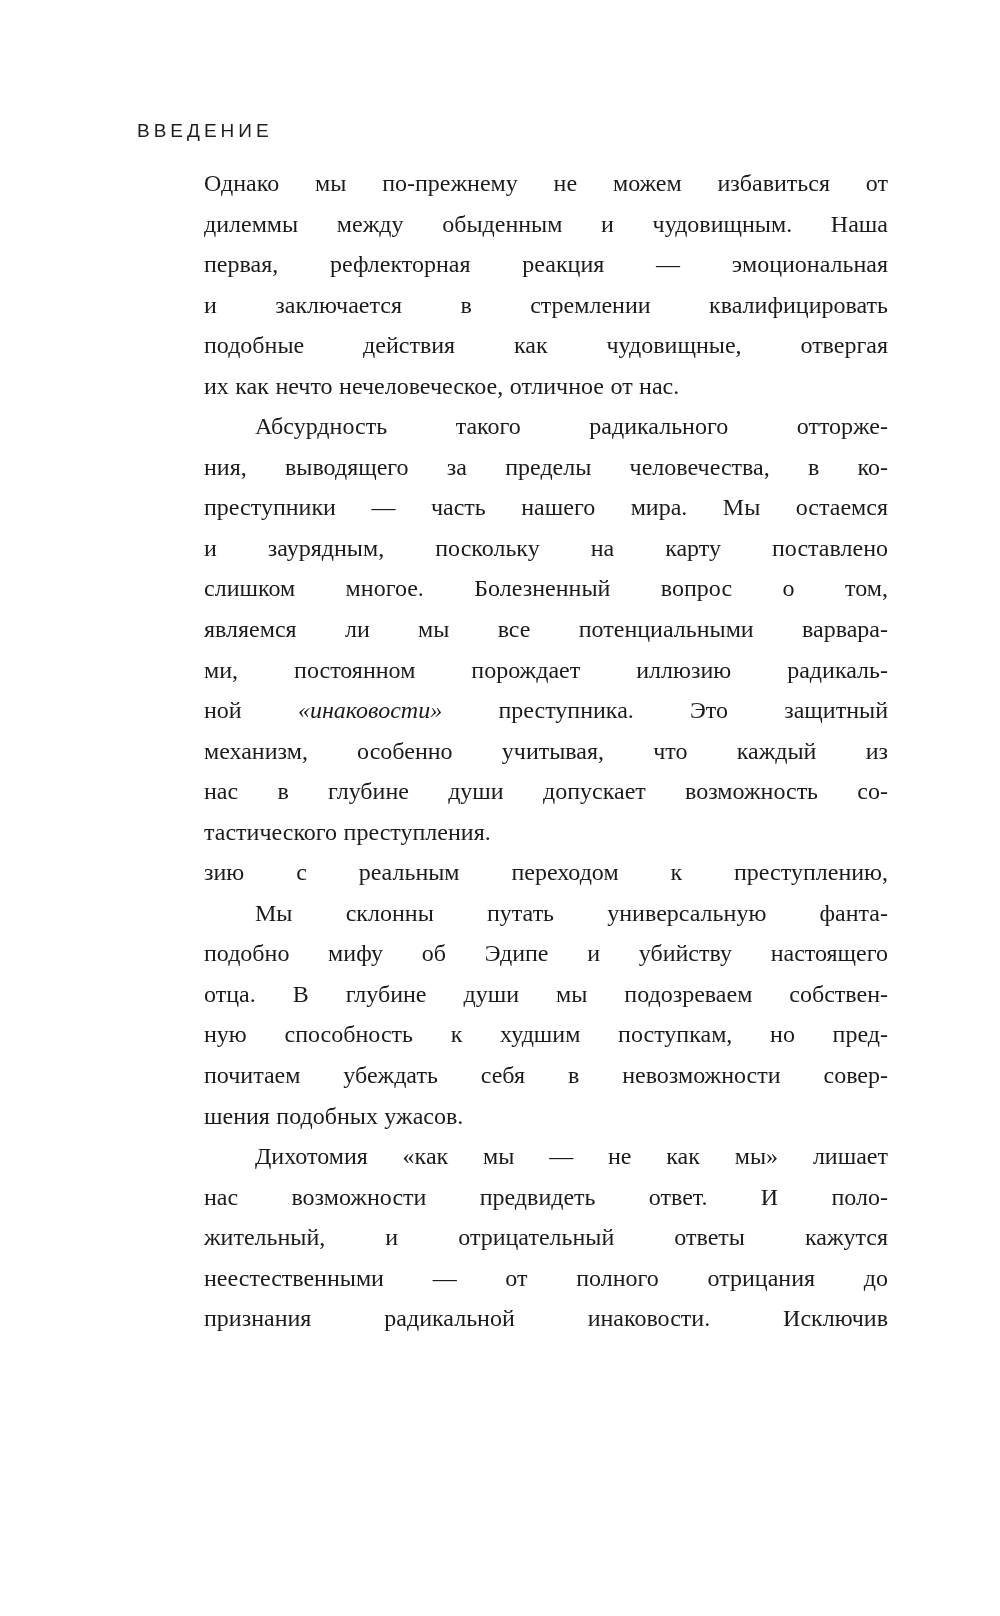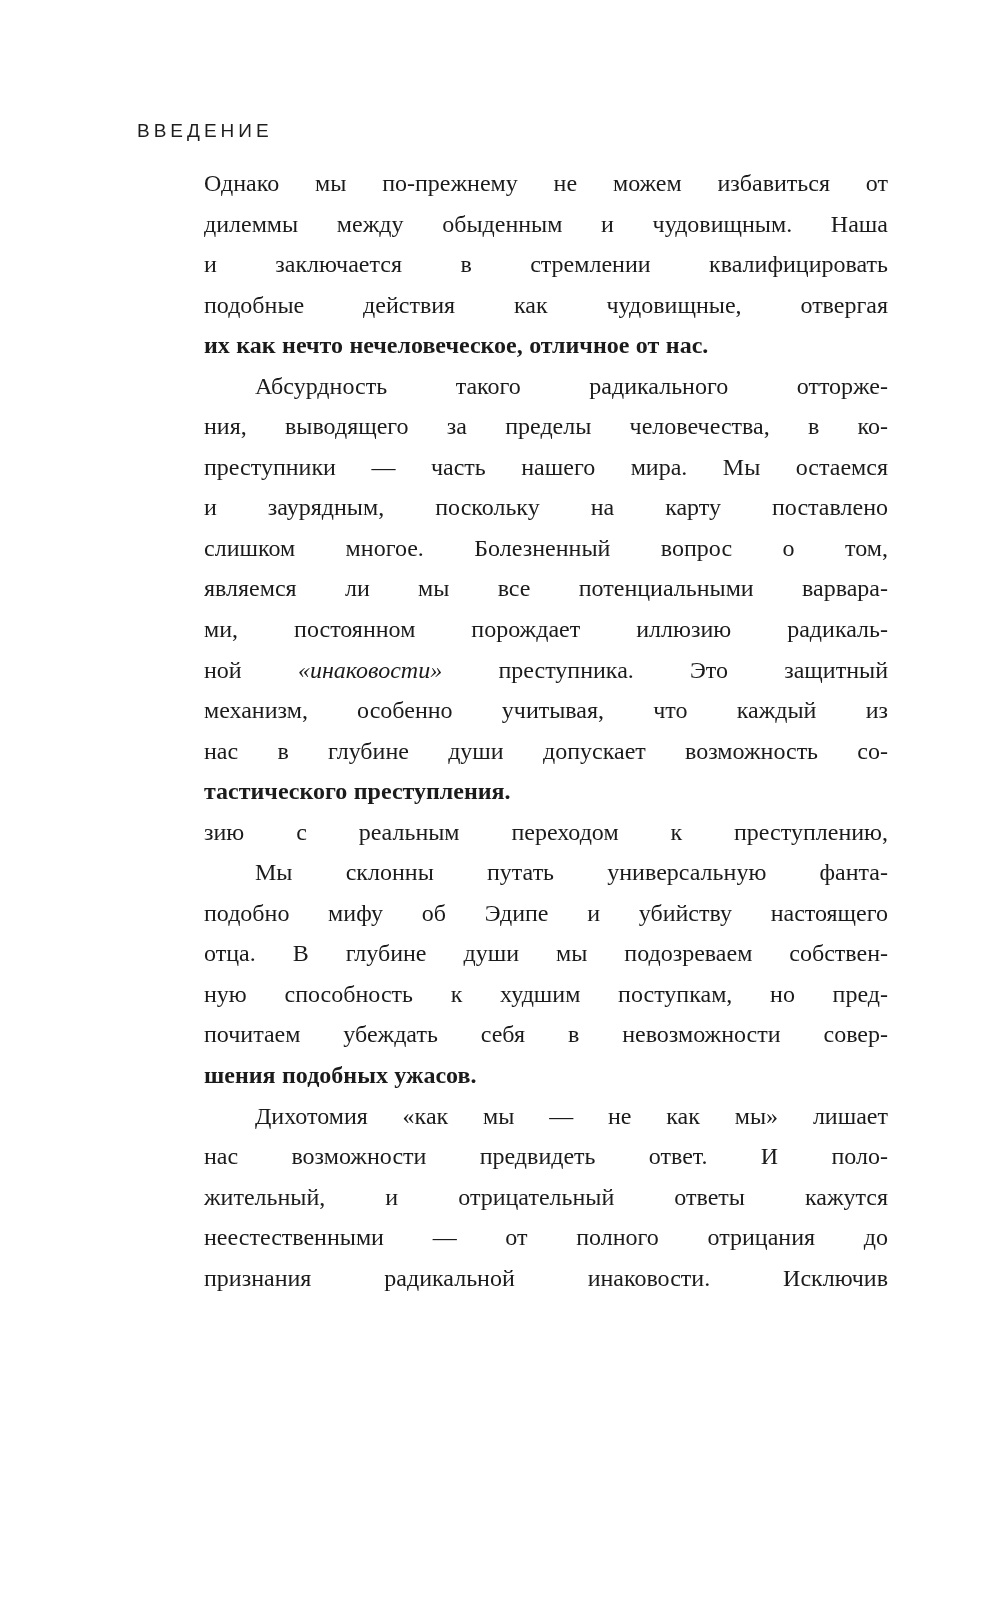--- a/index.html
+++ b/index.html
@@ -50,21 +50,20 @@
     line-height: 40.55px;
     text-align: justify;
     text-align-last: justify;
     -moz-text-align-last: justify;
     white-space: normal;
     word-spacing: 0.02em;
   }
   .line.endline {
     text-align: left;
     text-align-last: left;
-    font-weight: bold;
     -moz-text-align-last: left;
   }
   .line.indent {
     padding-left: 51px;
   }
   .italic {
     font-style: italic;
   }
 </style>
 </head>
@@ -72,20 +71,21 @@
 
 <div class="page">
   <div class="running-header">ВВЕДЕНИЕ</div>
 
   <div class="page-number">12</div>
 
   <div class="text-block">
       <div class="paragraph">
         <div class="line">Однако мы по-прежнему не можем избавиться от</div>
         <div class="line">дилеммы между обыденным и чудовищным. Наша</div>
+        <div class="line">первая, рефлекторная реакция — эмоциональная</div>
         <div class="line">и заключается в стремлении квалифицировать</div>
         <div class="line">подобные действия как чудовищные, отвергая</div>
         <div class="line endline">их как нечто нечеловеческое, отличное от нас.</div>
       </div>
       <div class="paragraph">
         <div class="line indent">Абсурдность такого радикального отторже-</div>
         <div class="line">ния, выводящего за пределы человечества, в ко-</div>
         <div class="line">преступники — часть нашего мира. Мы остаемся</div>
         <div class="line">и заурядным, поскольку на карту поставлено</div>
         <div class="line">слишком многое. Болезненный вопрос о том,</div>

